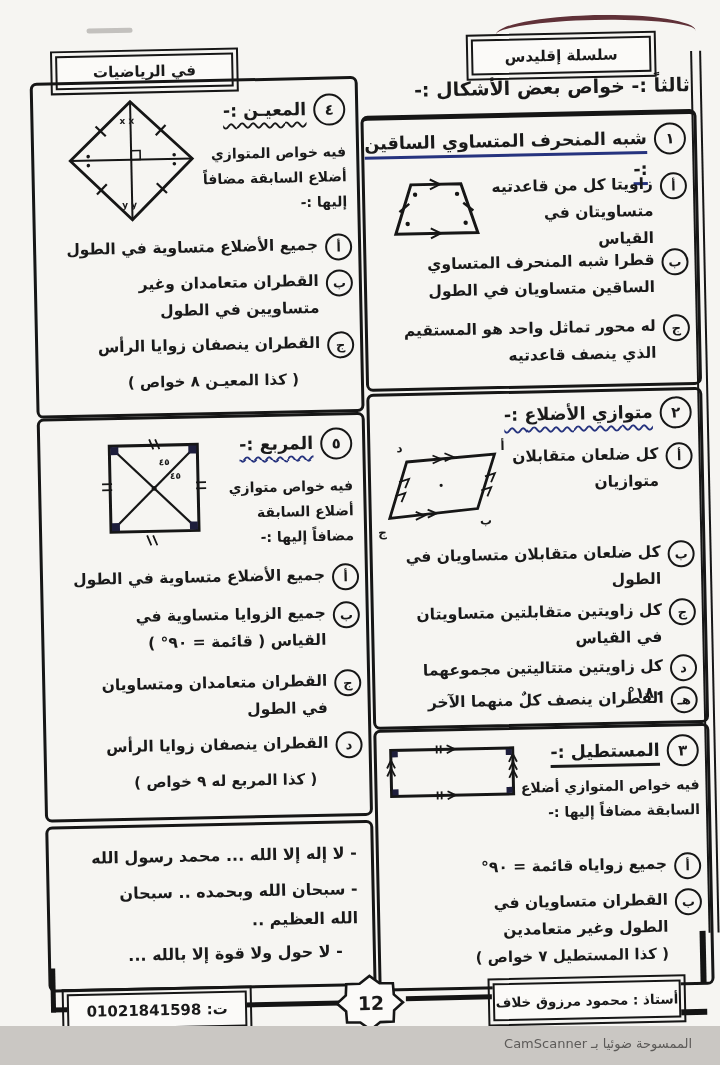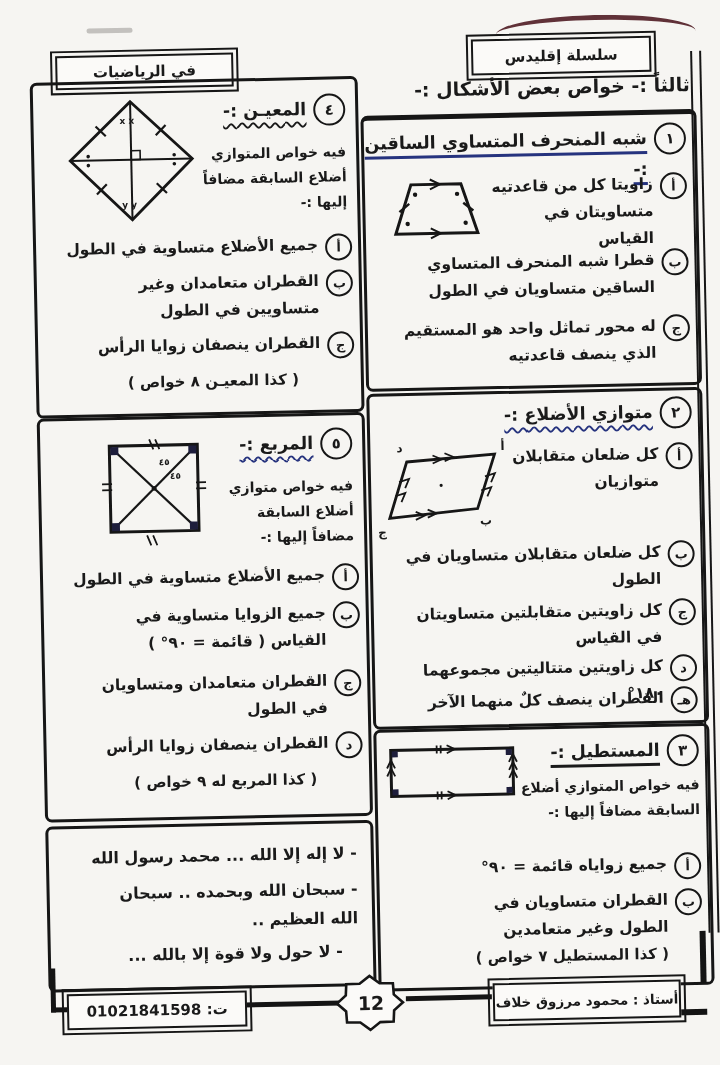--- a/index.html
+++ b/index.html
@@ -254,13 +254,16 @@
       <polygon points="68,29 59,37 58.3,48.1 45,48.4 35,56 25,48.4 11.7,48.1 11,37 2,29 11,21 11.7,9.9 25,9.6 35,2 45,9.6 58.3,9.9 59,21" fill="#fbfaf8" stroke="#161616" stroke-width="2.6"></polygon>
       <text x="36" y="36" text-anchor="middle" style="font-size:19px;font-weight:bold;fill:#1a1a1a;font-family:'DejaVu Sans',sans-serif;">12</text>
     </svg>
 
     <div class="dbox" style="left:482px;top:986px;width:184px;height:34px;font-size:13.5px;">
       <span>أستاذ : محمود مرزوق خلاف</span>
     </div>
 
   </div>
 
+  <div class="footerbar">
+    <div class="camtxt">الممسوحة ضوئيا بـ CamScanner</div>
+  </div>
 </div>
 
 </body></html>

